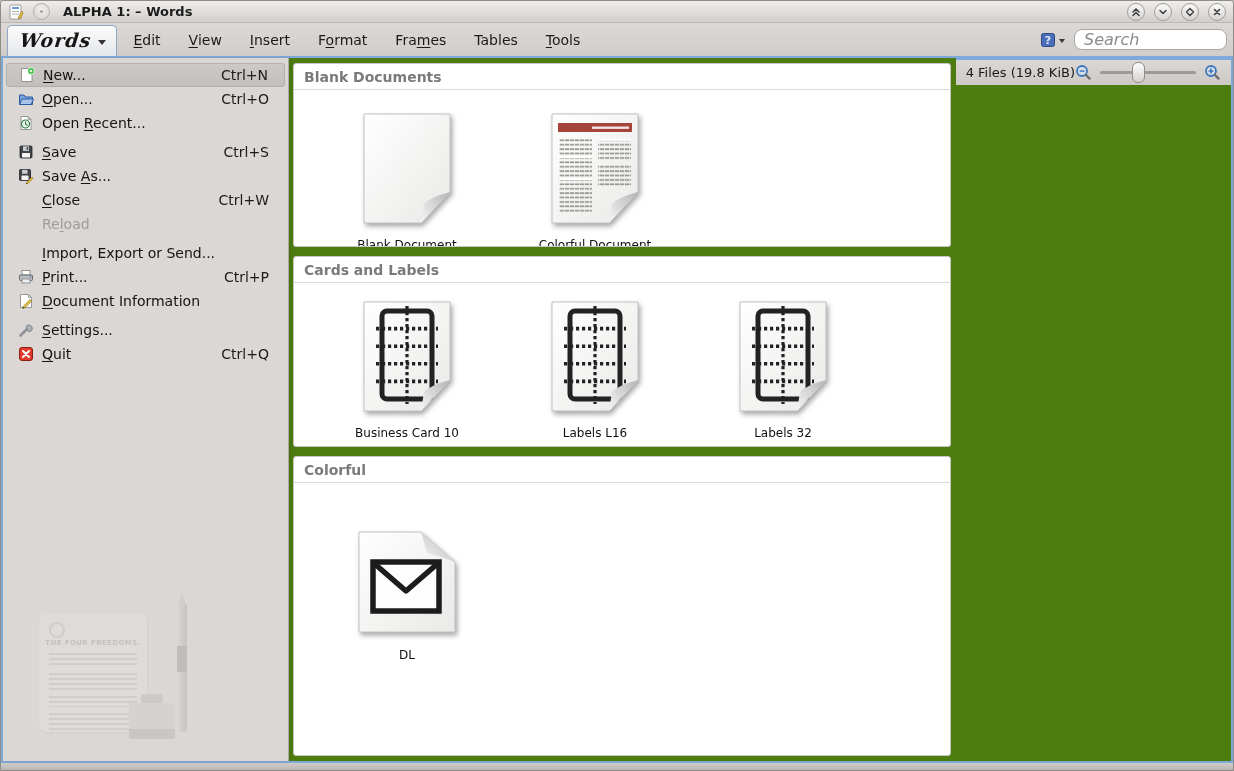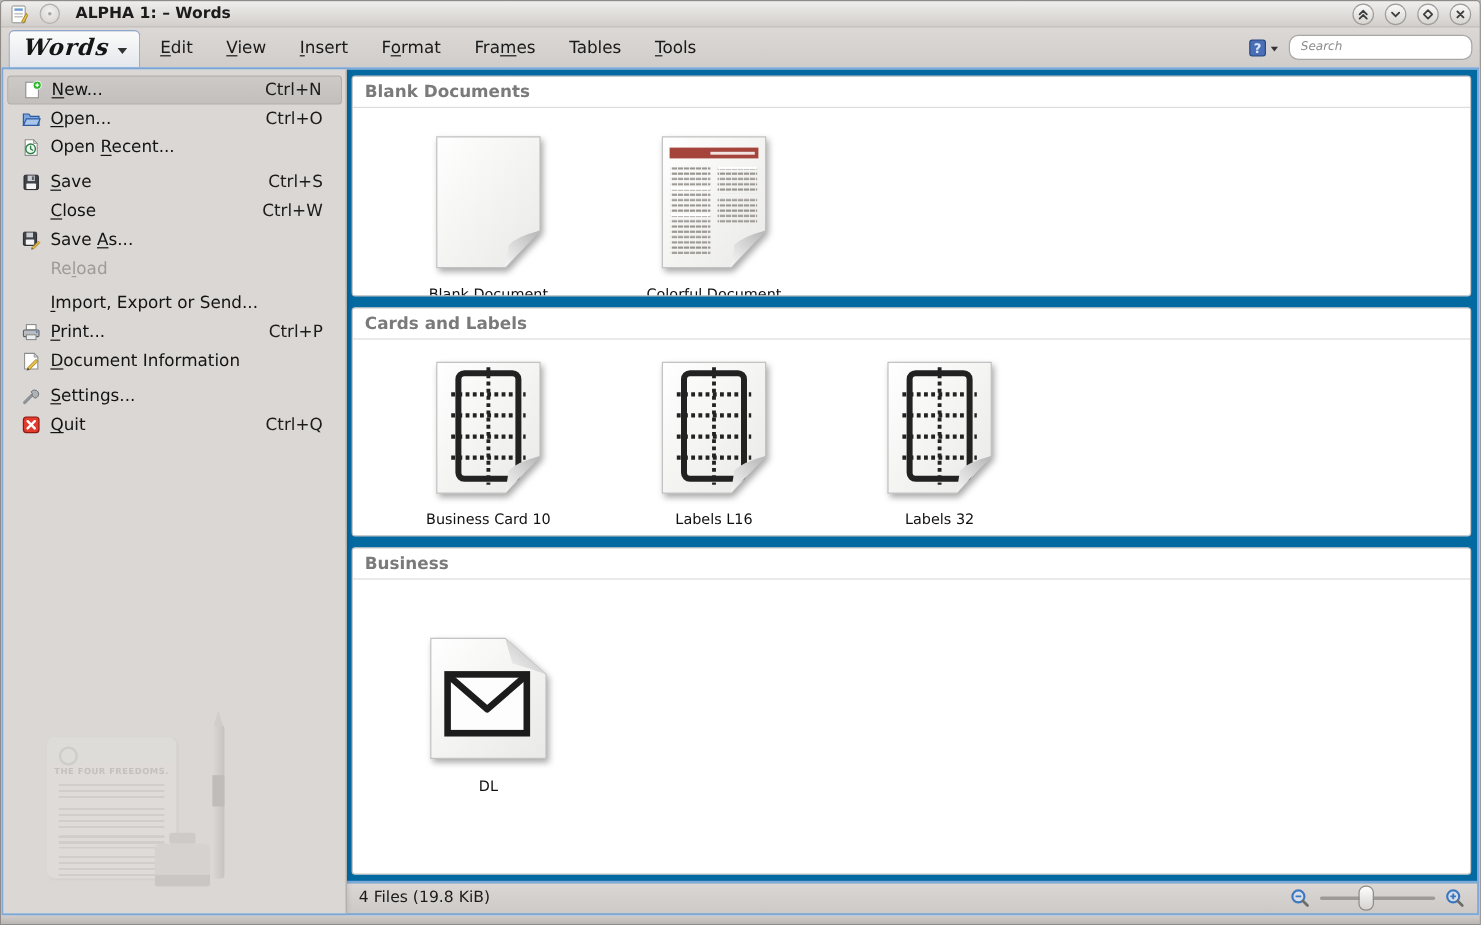--- a/index.html
+++ b/index.html
@@ -35,21 +35,21 @@
                 font-size:19px; color:#151515; transform:skewX(-6deg); letter-spacing:1px; }
   .words-caret { width:0; height:0; border-left:4px solid transparent; border-right:4px solid transparent;
                  border-top:5px solid #333; margin-left:7px; margin-top:5px; }
   .mb-item { font-size:14px; color:#1a1a1a; padding:6px 12px; margin-left:4px; }
   .mb-item u { text-decoration:underline; text-underline-offset:2px; }
   .mb-spacer { flex:1; }
   .help-btn { display:flex; align-items:center; margin-right:9px; }
   .help-caret { width:0; height:0; border-left:3.5px solid transparent; border-right:3.5px solid transparent;
                 border-top:4.5px solid #333; margin-left:3px; margin-top:2px; }
   .search-box { width:153px; height:21px; border:1px solid #a9a6a3; border-radius:8px; background:#fff;
-                font-family:inherit; font-size:10px; font-style:italic; color:#444; padding:0 9px; outline:none; }
+                font-family:inherit; font-size:16px; font-style:italic; color:#444; padding:0 9px; outline:none; }
   .search-box::placeholder { color:#8d8d8d; font-style:italic; }
 
   
   .central { flex:1; display:flex; border:2px solid #7ea9da; background:#fff; min-height:0; }
   .bottom-strip { height:7px; flex:none; background:linear-gradient(#cfccc9,#bab6b3); }
 
   
   .menu-popup { width:286px; flex:none; background:#dad7d4; border-right:1px solid #aca8a5;
                 position:relative; padding-top:5px; box-shadow:2px 0 4px rgba(0,0,0,.10); }
   .menu-item { height:24px; display:flex; align-items:center; gap:8px; padding:0 16px 0 12px;
@@ -75,21 +75,21 @@
             background:linear-gradient(90deg,#dcdad7,#b6b3b0); border-radius:3px; }
   .wm-pen::before { content:""; position:absolute; top:-12px; left:1px; width:0; height:0;
             border-left:4px solid transparent; border-right:4px solid transparent; border-bottom:13px solid #c9c6c3; }
   .wm-pen::after { content:""; position:absolute; top:42px; left:0; width:10px; height:26px; background:#a9a6a3; }
   .wm-ink { position:absolute; right:34px; bottom:0; width:46px; height:36px; background:#d2cfcc;
             border-radius:5px 5px 3px 3px; border-bottom:10px solid #bcb9b6; }
   .wm-ink::before { content:""; position:absolute; top:-9px; left:12px; width:22px; height:9px;
             background:#c4c1be; border-radius:2px; }
 
   
-  .main-col { flex:1; display:flex; flex-direction:column; min-width:0; background:#0369a1; }
+  .main-col { flex:1; display:flex; flex-direction:row; min-width:0; background:#4d7c0f; }
   .chooser { flex:1; display:flex; flex-direction:column; gap:9px; padding:5px 5px 5px 4px; min-height:0; }
   .section { border:1px solid #c6c6c6; border-radius:3px; background:#fff; overflow:hidden; }
   .section.s1 { height:184px; flex:none; }
   .section.s2 { height:191px; flex:none; }
   .section.s3 { flex:1; }
   .sec-header { font-size:14px; font-weight:bold; color:#7a7a7a; padding:5px 10px 4px 10px;
                 border-bottom:1px solid #dcdcdc; }
   .sec-items { display:flex; padding-left:19px; }
   .s1 .sec-items { padding-top:22px; }
   .s2 .sec-items { padding-top:17px; }
@@ -232,35 +232,35 @@
           <rect x="2" y="2" width="12" height="12" rx="1.2" fill="#3f4246" stroke="#23252a" stroke-width="0.8"></rect>
           <rect x="5" y="2.3" width="6" height="4.6" fill="#c9ccd0"></rect>
           <rect x="8.6" y="3" width="1.6" height="3" fill="#55585c"></rect>
           <rect x="4" y="9" width="8" height="4.4" rx="0.6" fill="#f4f4f4"></rect>
         </svg>
         <span class="mi-label"><u>S</u>ave</span>
         <span class="mi-shortcut">Ctrl+S</span>
       </div>
 
       <div class="menu-item">
-        <span class="mi-icon"></span>
-        <span class="mi-label"><u>C</u>lose</span>
-        <span class="mi-shortcut">Ctrl+W</span>
-      </div>
-
-      <div class="menu-item">
         <svg class="mi-icon" viewBox="0 0 16 16">
           <rect x="1.5" y="1.5" width="11" height="11" rx="1" fill="#3f4246" stroke="#23252a" stroke-width="0.8"></rect>
           <rect x="4" y="1.8" width="5.5" height="4" fill="#c9ccd0"></rect>
           <rect x="3.5" y="7.5" width="7" height="4.4" rx="0.6" fill="#f4f4f4"></rect>
           <path d="M8.5 14.5 L14 9 L15.2 10.2 L9.7 15.7 Z" fill="#e8bf45" stroke="#9a7b1d" stroke-width="0.7"></path>
           <path d="M8.5 14.5 l1.2 1.2 l-2 0.7 z" fill="#5a4a14"></path>
         </svg>
         <span class="mi-label">Save <u>A</u>s...</span>
         <span class="mi-shortcut"></span>
+      </div>
+
+      <div class="menu-item">
+        <span class="mi-icon"></span>
+        <span class="mi-label"><u>C</u>lose</span>
+        <span class="mi-shortcut">Ctrl+W</span>
       </div>
 
       <div class="menu-item disabled">
         <span class="mi-icon"></span>
         <span class="mi-label">Re<u>l</u>oad</span>
         <span class="mi-shortcut"></span>
       </div>
 
       <div class="menu-sep"></div>
 
@@ -402,21 +402,21 @@
                   <line x1="50" y1="6" x2="50" y2="104" stroke-width="3.2" stroke-dasharray="3.2 2.8"></line>
                 </g>
                 <path d="M64 111 L93 80 Q74 85 67 92 Z" fill="url(#fold)"></path>
               </svg>
               <div class="tile-label">Labels 32</div>
             </div>
           </div>
         </div>
 
         <div class="section s3">
-          <div class="sec-header">Business</div>
+          <div class="sec-header">Colorful</div>
           <div class="sec-items">
             <div class="tile">
               <svg class="thumb" viewBox="0 0 112 106" width="112" height="106">
                 <path d="M8 3 H70 L104 33 V103 H8 Z" fill="url(#pg)" stroke="#c2c2c2" stroke-width="1"></path>
                 <path d="M70 3 L104 33 Q84 26 76 24 Z" fill="url(#fold)"></path>
                 <g filter="url(#soft)" stroke="#1d1d1d">
                   <rect x="22" y="33" width="66" height="49" fill="#fdfdfd" stroke-width="5.5"></rect>
                   <path d="M25 36 L55 62 L85 36" fill="none" stroke-width="5.5" stroke-linejoin="round" stroke-linecap="round"></path>
                 </g>
               </svg>

